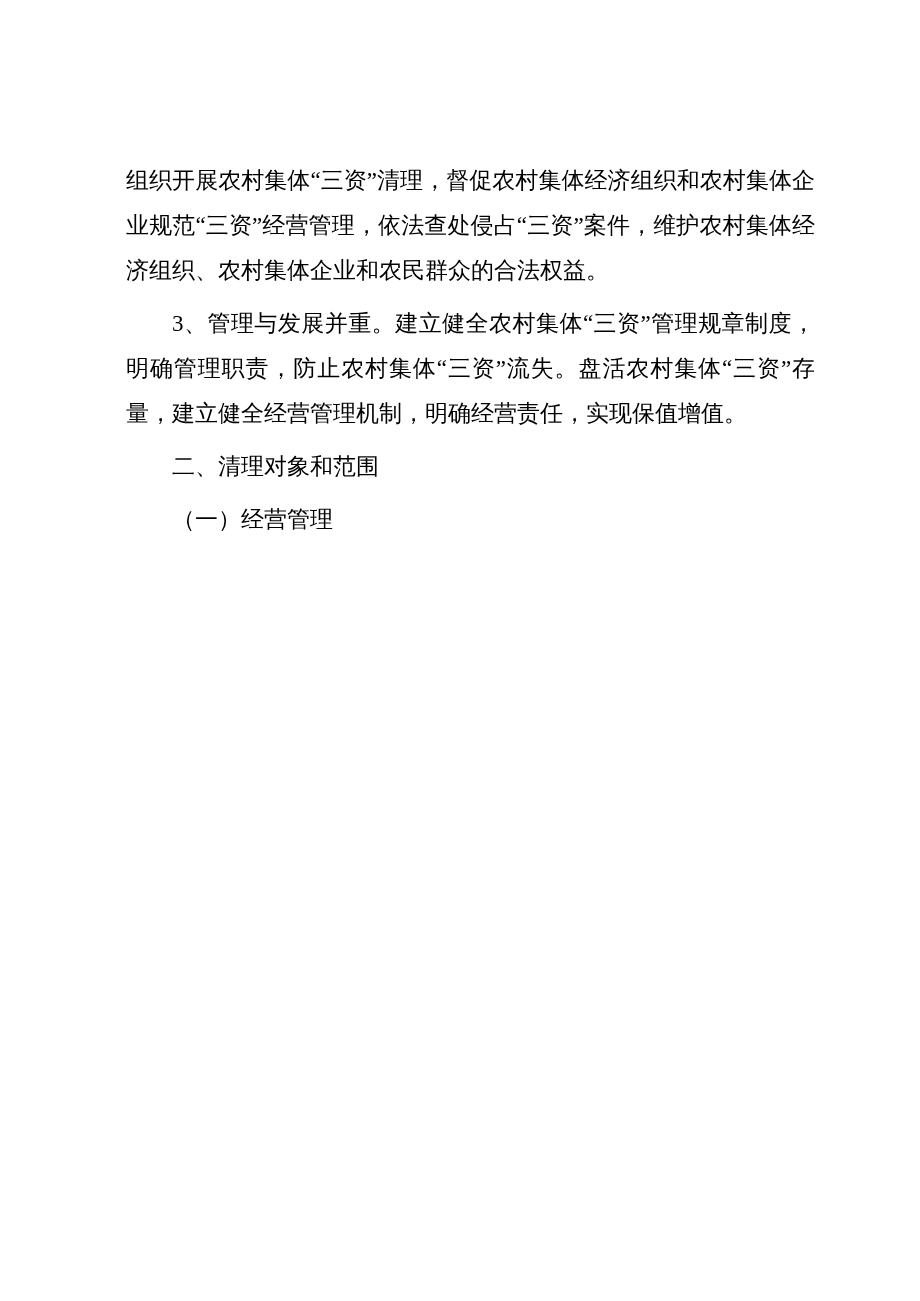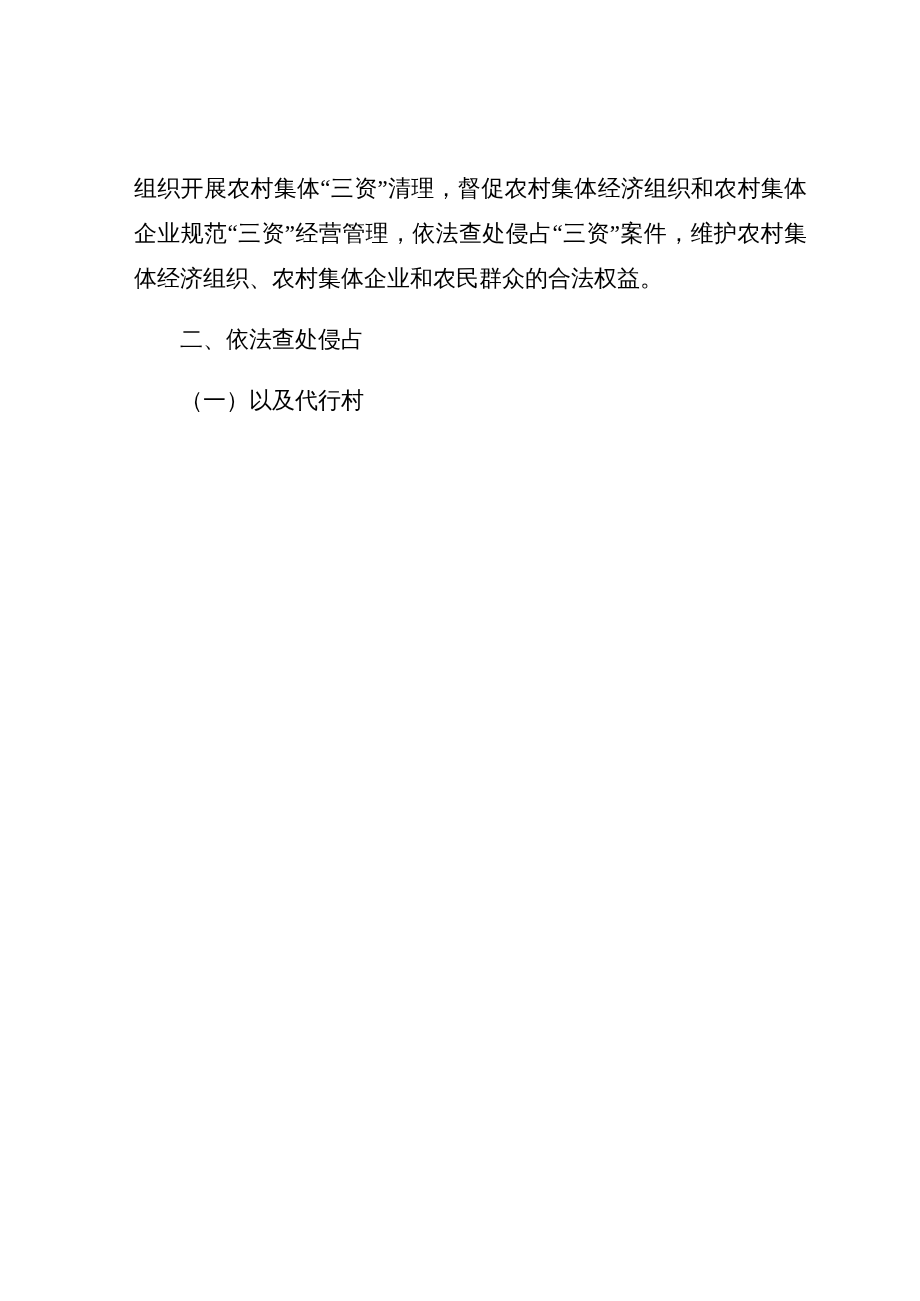--- a/index.html
+++ b/index.html
@@ -14,33 +14,34 @@
     height: 1301px;
     background: #ffffff;
     padding: 150px 97px 40px 118px;
     font-family: "Liberation Serif", "DejaVu Serif", serif;
     font-size: 23px;
     line-height: 45px;
     color: #000000;
     overflow: hidden;
   }
   .para {
-    margin: 16px;
+    margin: 8px;
     padding: 0;
     text-align: justify;
     text-justify: inter-ideograph;
     word-break: break-all;
   }
   .indent {
     text-indent: 2em;
   }
   .no-indent {
     text-indent: 0;
   }
 </style>
 </head>
 <body>
 
 <div class="page">
   <p class="para no-indent">组织开展农村集体“三资”清理，督促农村集体经济组织和农村集体企业规范“三资”经营管理，依法查处侵占“三资”案件，维护农村集体经济组织、农村集体企业和农民群众的合法权益。</p>
-  <p class="para indent">二、依法查处侵占</p>
-  <p class="para indent">（一）以及代行村</p>
+  <p class="para indent">3、管理与发展并重。建立健全农村集体“三资”管理规章制度，明确管理职责，防止农村集体“三资”流失。盘活农村集体“三资”存量，建立健全经营管理机制，明确经营责任，实现保值增值。</p>
+  <p class="para indent">二、清理对象和范围</p>
+  <p class="para indent">（一）经营管理</p>
 </div>
 
 </body></html>

